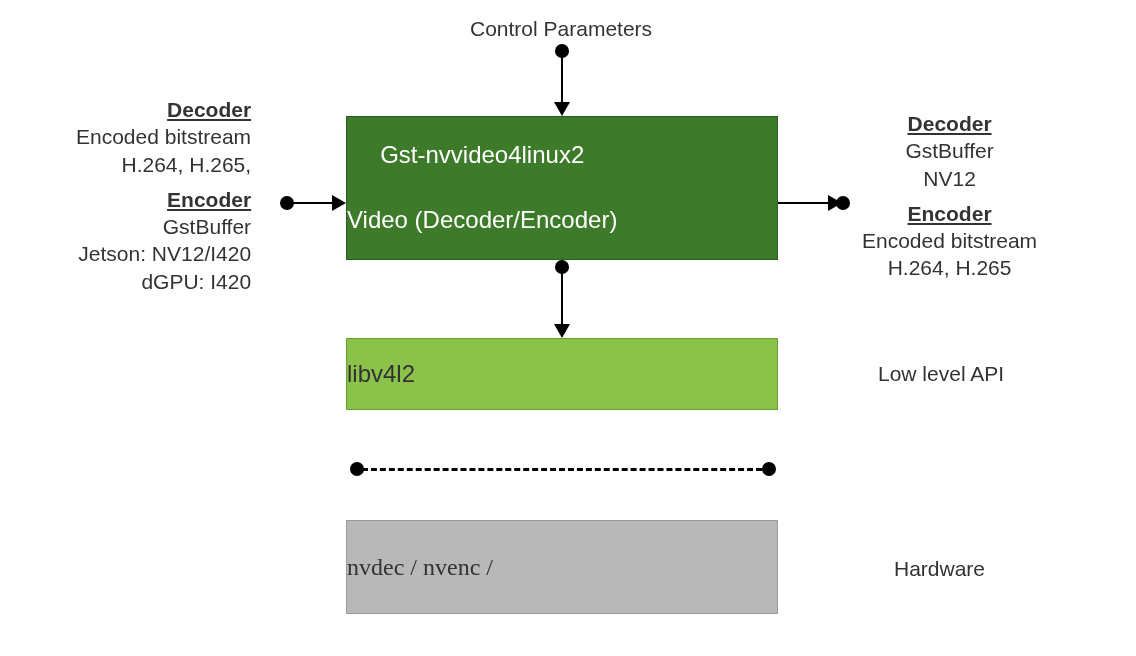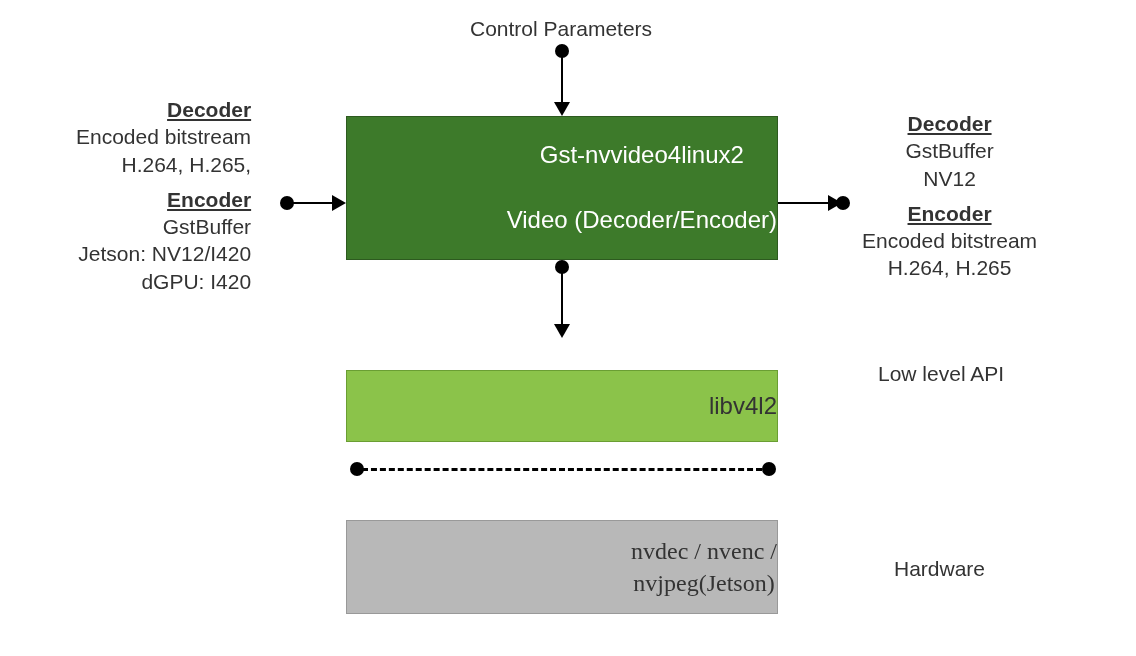--- a/index.html
+++ b/index.html
@@ -1,19 +1,19 @@
 <!DOCTYPE html>
 <html><head>
   <meta charset="utf-8">
   <style>
     * { box-sizing: border-box; margin: 0; padding: 0; }
     body { font-family: "Trebuchet MS", Arial, sans-serif; background: #fff; width: 1136px; height: 656px; position: relative; }
     .label { position: absolute; color: #333; font-size: 21px; line-height: 1.3; text-align: center; }
     .underline { text-decoration: underline; font-weight: bold; }
-    .box { position: absolute; display: flex; align-items: center; justify-content: flex-end; text-align: center; font-size: 24px; line-height: 1.35; }
+    .box { position: absolute; display: flex; align-items: center; justify-content: flex-start; text-align: center; font-size: 24px; line-height: 1.35; }
     .box-dark { background: #3d7a2a; color: #fff; border: 1px solid #2d5a1f; }
     .box-light { background: #8bc34a; color: #333; border: 1px solid #6a9e33; }
     .box-gray { background: #b8b8b8; color: #333; border: 1px solid #999; font-family: Liberation Serif, serif; }
     .arrow-line { position: absolute; background: #000; }
     .arrow-head-down { position: absolute; width: 0; height: 0; border-left: 8px solid transparent; border-right: 8px solid transparent; border-top: 14px solid #000; }
     .arrow-head-right { position: absolute; width: 0; height: 0; border-top: 8px solid transparent; border-bottom: 8px solid transparent; border-left: 14px solid #000; }
     .dot { position: absolute; width: 14px; height: 14px; background: #000; border-radius: 50%; }
     .dashed { position: absolute; border-top: 3px dashed #000; }
   </style>
 </head>
@@ -62,30 +62,29 @@
   <div style="height:8px;"></div>
   <span class="underline">Encoder</span><br>
   <span>Encoded bitstream</span><br>
   <span>H.264, H.265</span>
 </div>
 
 <div class="dot" style="left: 555px; top: 260px;"></div>
 <div class="arrow-line" style="left: 561px; top: 272px; width: 2px; height: 54px;"></div>
 <div class="arrow-head-down" style="left: 554px; top: 324px;"></div>
 
-<div class="box box-light" style="left: 346px; top: 338px; width: 432px; height: 72px; margin-top: 32px;">
+<div class="box box-light" style="left: 346px; top: 338px; width: 432px; height: 72px;">
   <span>libv4l2</span>
 </div>
 
 <div class="label" style="left: 878px; top: 360px;">Low level API</div>
 
 <div class="dot" style="left: 350px; top: 462px;"></div>
 <div class="dashed" style="left: 362px; top: 468px; width: 400px;"></div>
 <div class="dot" style="left: 762px; top: 462px;"></div>
 
 <div class="box box-gray" style="left: 346px; top: 520px; width: 432px; height: 94px;">
   <div>
     <span>nvdec / nvenc /</span><br>
-    <span>nvjpeg(Jetson)</span>
   </div>
 </div>
 
 <div class="label" style="left: 862px; top: 555px; margin-left: 32px;">Hardware</div>
 
 </body></html>

